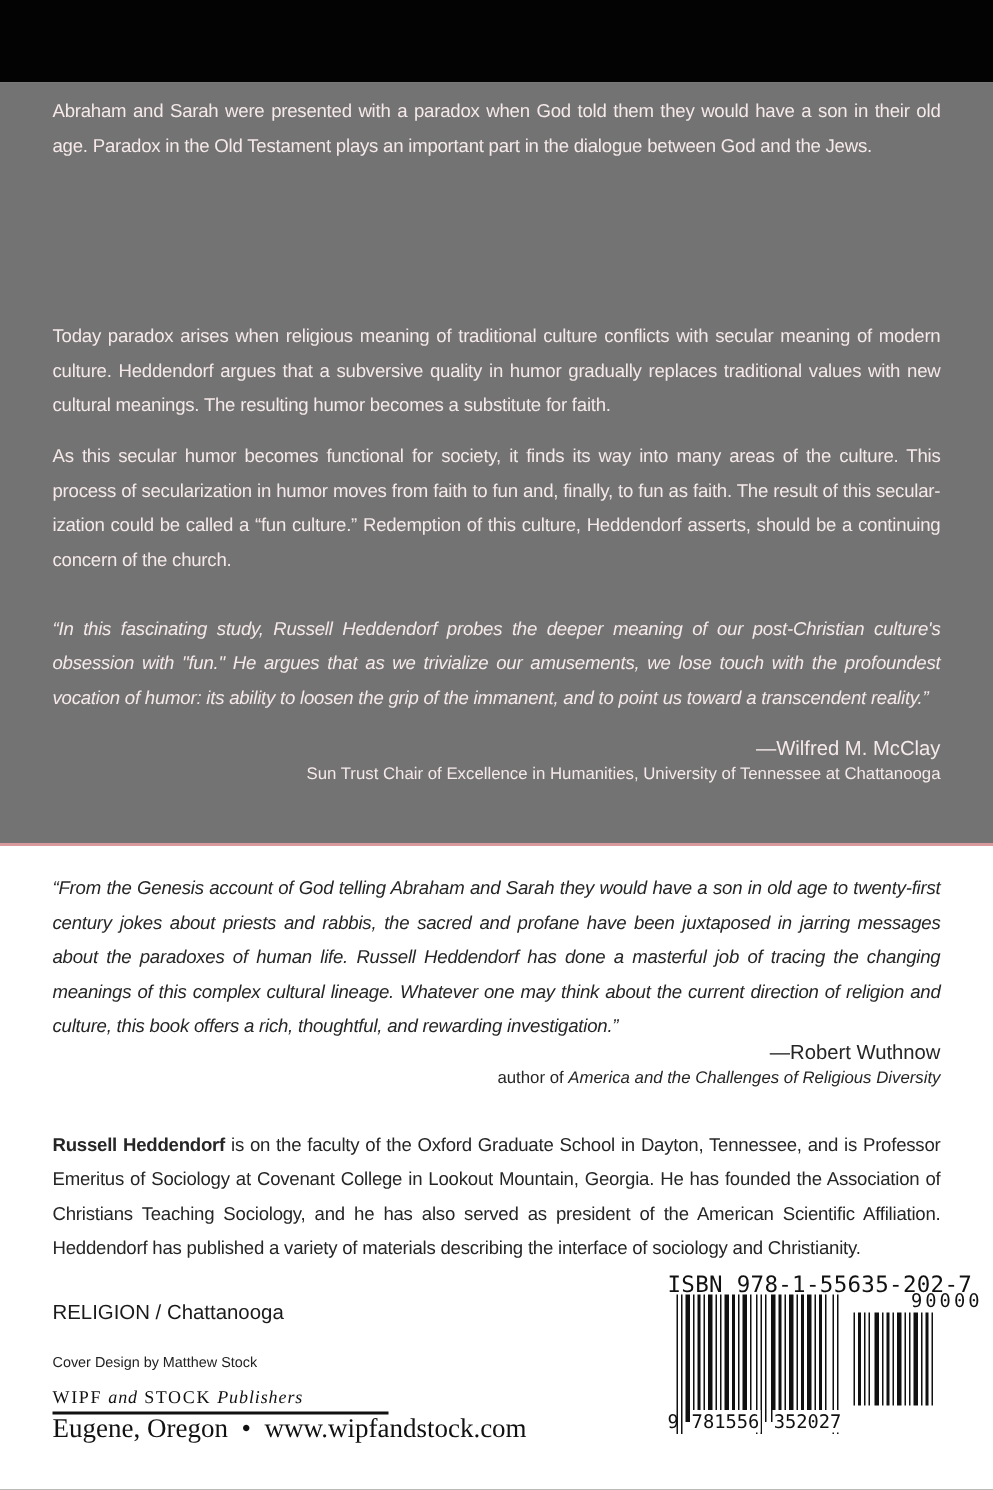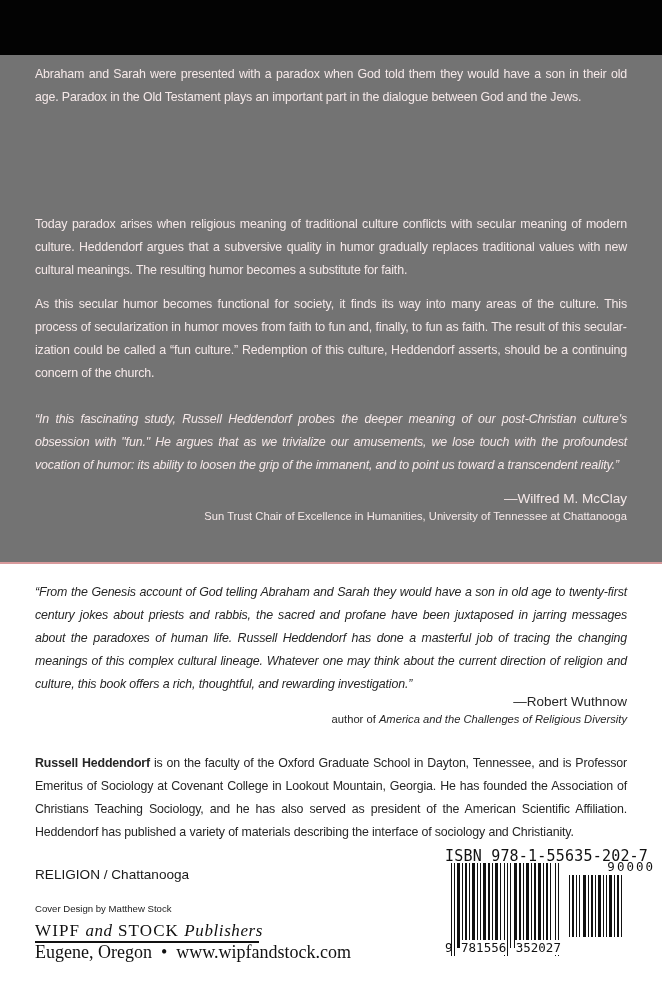--- a/index.html
+++ b/index.html
@@ -29,21 +29,21 @@
   .white-attrib { color: #262626; }
 
   .bio-name { font-weight: bold; }
 
   .category { position: absolute; left: 35px; top: 867px; font-size: 13.6px; color: #1a1a1a; margin: 0; }
   .cover-design { position: absolute; left: 35px; top: 903px; font-size: 9.6px; color: #222; margin: 0; }
   .publisher {
     position: absolute; left: 35px; top: 922px; width: 224px;
     font-family: "Liberation Serif", "DejaVu Serif", serif; color: #111;
   }
-  .pub-name { font-size: 17px; letter-spacing: 1.1px; line-height: 18px; white-space: nowrap; }
+  .pub-name { font-size: 12px; letter-spacing: 1.1px; line-height: 18px; white-space: nowrap; }
   .pub-name .it { font-style: italic; letter-spacing: 0.6px; }
   .pub-rule { height: 2px; background: #111; margin-top: 1px; }
   .pub-loc { font-size: 18px; line-height: 16px; white-space: nowrap; margin-top: 1px; }
 
   .barcode-area { position: absolute; left: 445px; top: 847px; width: 210px; height: 110px; }
   .isbn-text {
     position: absolute; left: 0; top: 0; font-family: "DejaVu Sans Mono", "Liberation Mono", monospace;
     font-size: 15px; letter-spacing: 0.2px; color: #111; white-space: nowrap;
   }
   .price-text {

